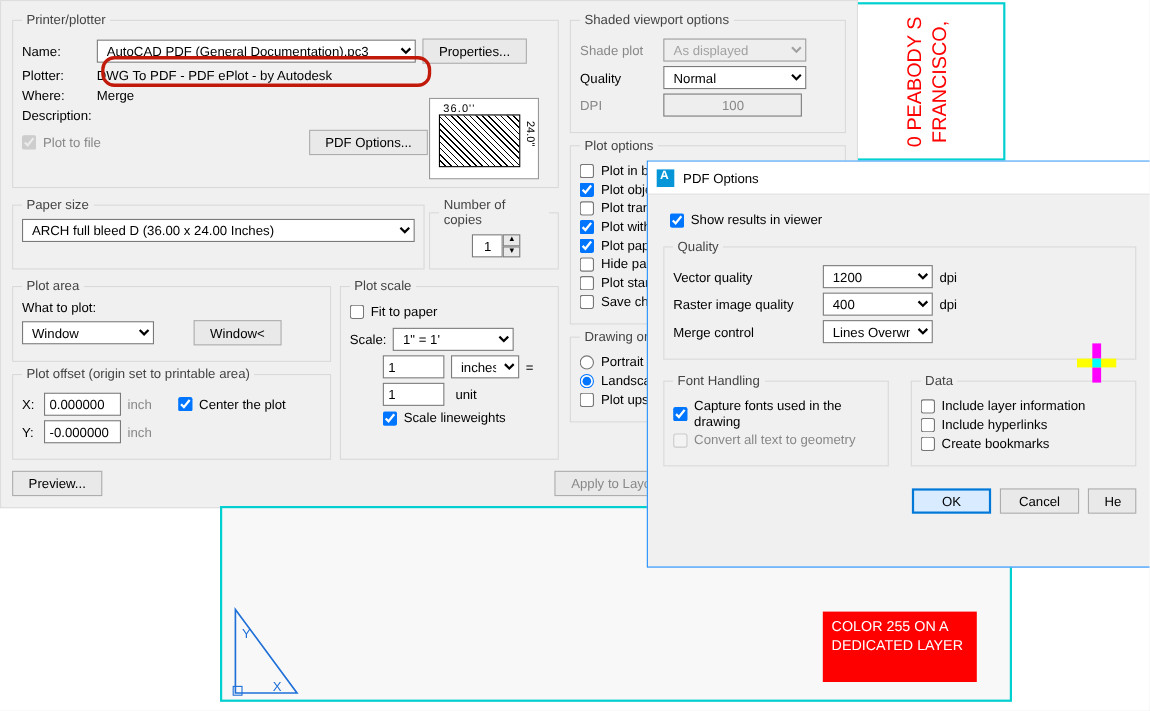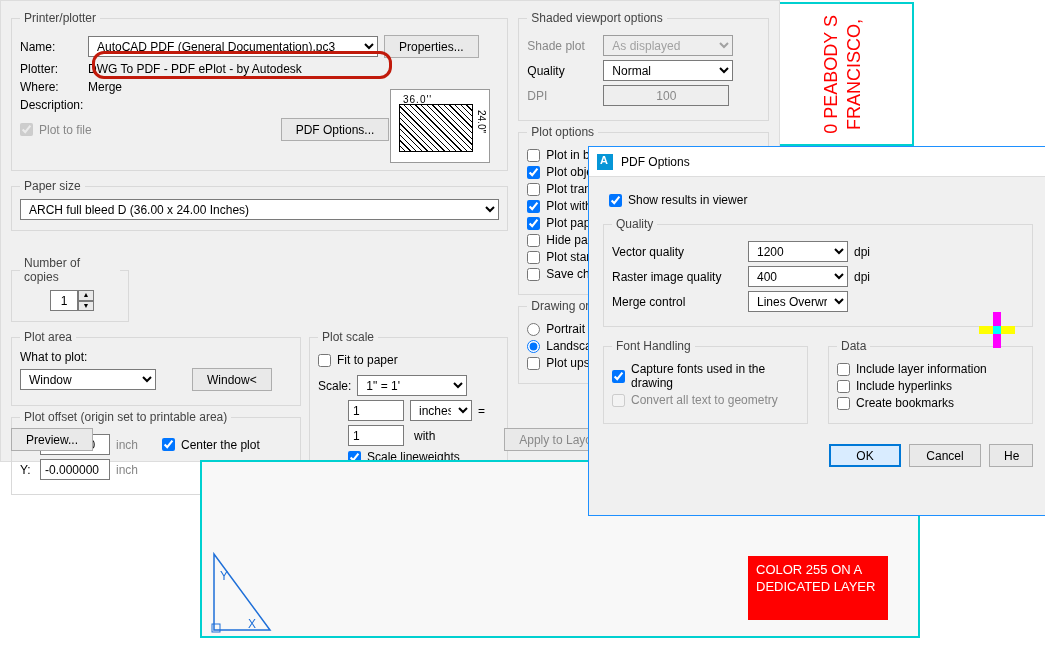--- a/index.html
+++ b/index.html
@@ -77,21 +77,21 @@
           <button style="margin-right:110px;">PDF Options...</button>
         </div>
         <div class="preview-box">
           <div class="w">36.0''</div>
           <div class="h">24.0''</div>
           <div class="hatch"></div>
         </div>
         <div class="redring"></div>
       </fieldset>
 
-      <div style="display:flex; gap:17px;flex-direction:column;">
+      <div style="display:flex; gap:4px;">
         <fieldset style="flex:1;">
           <legend>Paper size</legend>
           <select style="width:100%;">
             <option>ARCH full bleed D (36.00 x 24.00 Inches)</option>
           </select>
         </fieldset>
         <fieldset style="width:118px;">
           <legend>Number of copies</legend>
           <div class="spin" style="margin-left:30px;">
             <input type="text" value="1" style="">
@@ -102,21 +102,21 @@
           </div>
         </fieldset>
       </div>
 
       <div style="display:flex; gap:8px;">
         <div style="width:290px;">
           <fieldset>
             <legend>Plot area</legend>
             <div style="margin-bottom:4px;">What to plot:</div>
             <div class="row">
-              <select style="width:136px;"><option>Window</option></select>
+              <select style="width:120px;"><option>Window</option></select>
               <button style="margin-left:30px;">Window&lt;</button>
             </div>
           </fieldset>
           <fieldset>
             <legend>Plot offset (origin set to printable area)</legend>
             <div class="row">
               <span style="width:14px;">X:</span>
               <input type="text" style="width: 70px;" value="0.000000">
               <span style="color:#888;">inch</span>
               <span class="ck" style="margin-left:18px;">
@@ -141,21 +141,21 @@
             <span>Scale:</span>
             <select style="width:110px;"><option>1" = 1'</option></select>
           </div>
           <div class="row" style="margin-left:30px;">
             <input type="text" style="width: 56px;" value="1">
             <select style="width:62px;"><option>inches</option></select>
             <span>=</span>
           </div>
           <div class="row" style="margin-left:30px;">
             <input type="text" style="width: 56px;" value="1">
-            <span style="width:62px; padding-left:4px;">with</span>
+            <span style="width:62px; padding-left:4px;">unit</span>
           </div>
           <div class="ck" style="margin-left:30px;">
               <input type="checkbox" checked="" style="">
               <span>Scale lineweights</span>
             </div>
         </fieldset>
       </div>
     </div>
 
     <div class="colR">

